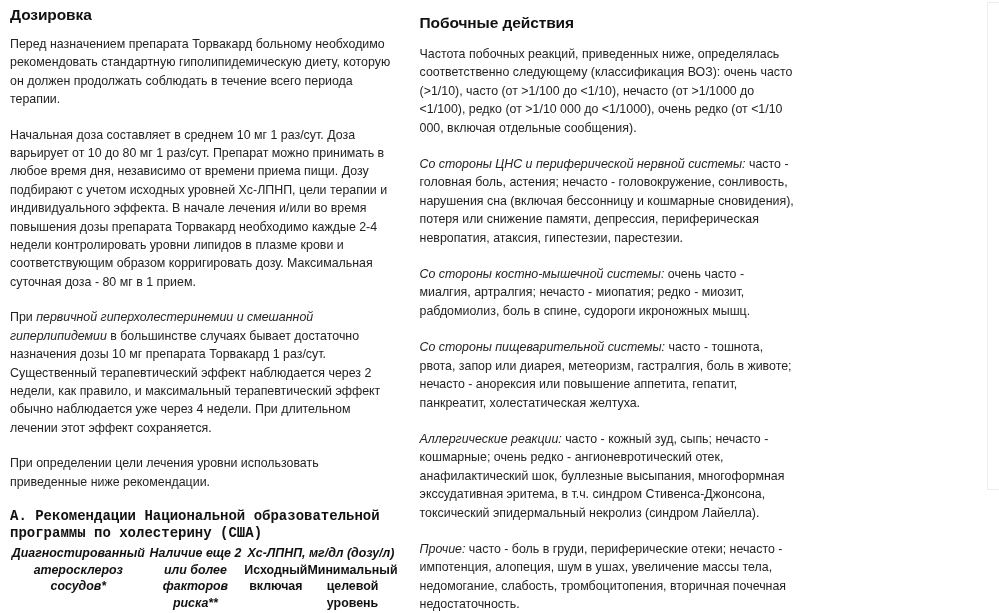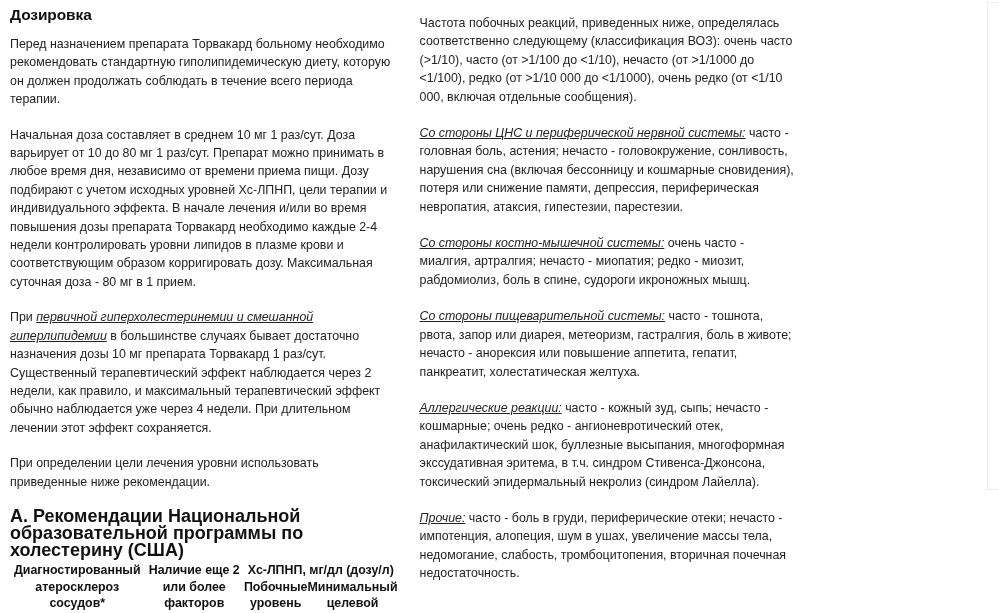--- a/index.html
+++ b/index.html
@@ -73,54 +73,55 @@
     margin: 0 0 17px 0;
     color: #232323;
     text-align: left;
   }
   .col-right p.para {
     margin-bottom: 18px;
   }
 
   em.it {
     font-style: italic;
-    text-decoration: underline;
   }
 
   
   .table-block {
     margin-top: 2px;
     margin-bottom: 14px;
   }
   .table-caption {
-    font-size: 18px;
+    font-size: 14px;
     font-weight: bold;
     line-height: 17px;
     margin: 12px 0 3px 0;
     color: #111111;
+    font-family: Liberation Mono, monospace;
   }
   table.rec-table {
     width: 100%;
     border-collapse: collapse;
     font-size: 12.4px;
     line-height: 16.6px;
     color: #232323;
   }
   table.rec-table th,
   table.rec-table td {
     padding: 0;
     vertical-align: top;
     text-align: center;
   }
   table.rec-table th {
     font-weight: bold;
     color: #111111;
   }
   .th-group {
     padding-bottom: 0px;
+    font-style: italic;
   }
   .col-w1 { width: 36%; }
   .col-w2 { width: 32%; }
   .col-w3 { width: 16%; }
   .col-w4 { width: 16%; }
 
   td.body-cell {
     padding-top: 1px;
     padding-bottom: 1px;
   }
@@ -159,21 +160,21 @@
               <col class="col-w3">
               <col class="col-w4">
           </colgroup>
           <thead>
             <tr>
               <th rowspan="2" class="th-group">Диагностированный атеросклероз сосудов*</th>
               <th rowspan="2" class="th-group">Наличие еще 2 или более факторов риска**</th>
               <th colspan="2" class="th-group">Хс-ЛПНП, мг/дл (дозу/л)</th>
             </tr>
             <tr>
-              <th>Побочные уровень</th>
+              <th>Исходный включая</th>
               <th>Минимальный целевой уровень</th>
             </tr>
           </thead>
           <tbody>
             <tr>
               <td class="body-cell">нет</td>
               <td class="body-cell">нет</td>
               <td class="body-cell">≥190 (≥4.9)</td>
               <td class="body-cell">&lt;160 (&lt;4.1)</td>
             </tr>
@@ -190,20 +191,21 @@
               <td class="body-cell">≤100 (≤2.6)</td>
             </tr>
           </tbody>
         </table>
       </div>
 
     </div>
 
     <div class="col col-right">
 
+      <h2 class="section-title">Побочные действия</h2>
 
       <p class="para">Частота побочных реакций, приведенных ниже, определялась соответственно следующему (классификация ВОЗ): очень часто (&gt;1/10), часто (от &gt;1/100 до &lt;1/10), нечасто (от &gt;1/1000 до &lt;1/100), редко (от &gt;1/10 000 до &lt;1/1000), очень редко (от &lt;1/10 000, включая отдельные сообщения).</p>
 
       <p class="para"><em class="it">Со стороны ЦНС и периферической нервной системы:</em><span> часто - головная боль, астения; нечасто - головокружение, сонливость, нарушения сна (включая бессонницу и кошмарные сновидения), потеря или снижение памяти, депрессия, периферическая невропатия, атаксия, гипестезии, парестезии.</span></p>
 
       <p class="para"><em class="it">Со стороны костно-мышечной системы:</em><span> очень часто - миалгия, артралгия; нечасто - миопатия; редко - миозит, рабдомиолиз, боль в спине, судороги икроножных мышц.</span></p>
 
       <p class="para"><em class="it">Со стороны пищеварительной системы:</em><span> часто - тошнота, рвота, запор или диарея, метеоризм, гастралгия, боль в животе; нечасто - анорексия или повышение аппетита, гепатит, панкреатит, холестатическая желтуха.</span></p>
 
       <p class="para"><em class="it">Аллергические реакции:</em><span> часто - кожный зуд, сыпь; нечасто - кошмарные; очень редко - ангионевротический отек, анафилактический шок, буллезные высыпания, многоформная экссудативная эритема, в т.ч. синдром Стивенса-Джонсона, токсический эпидермальный некролиз (синдром Лайелла).</span></p>

